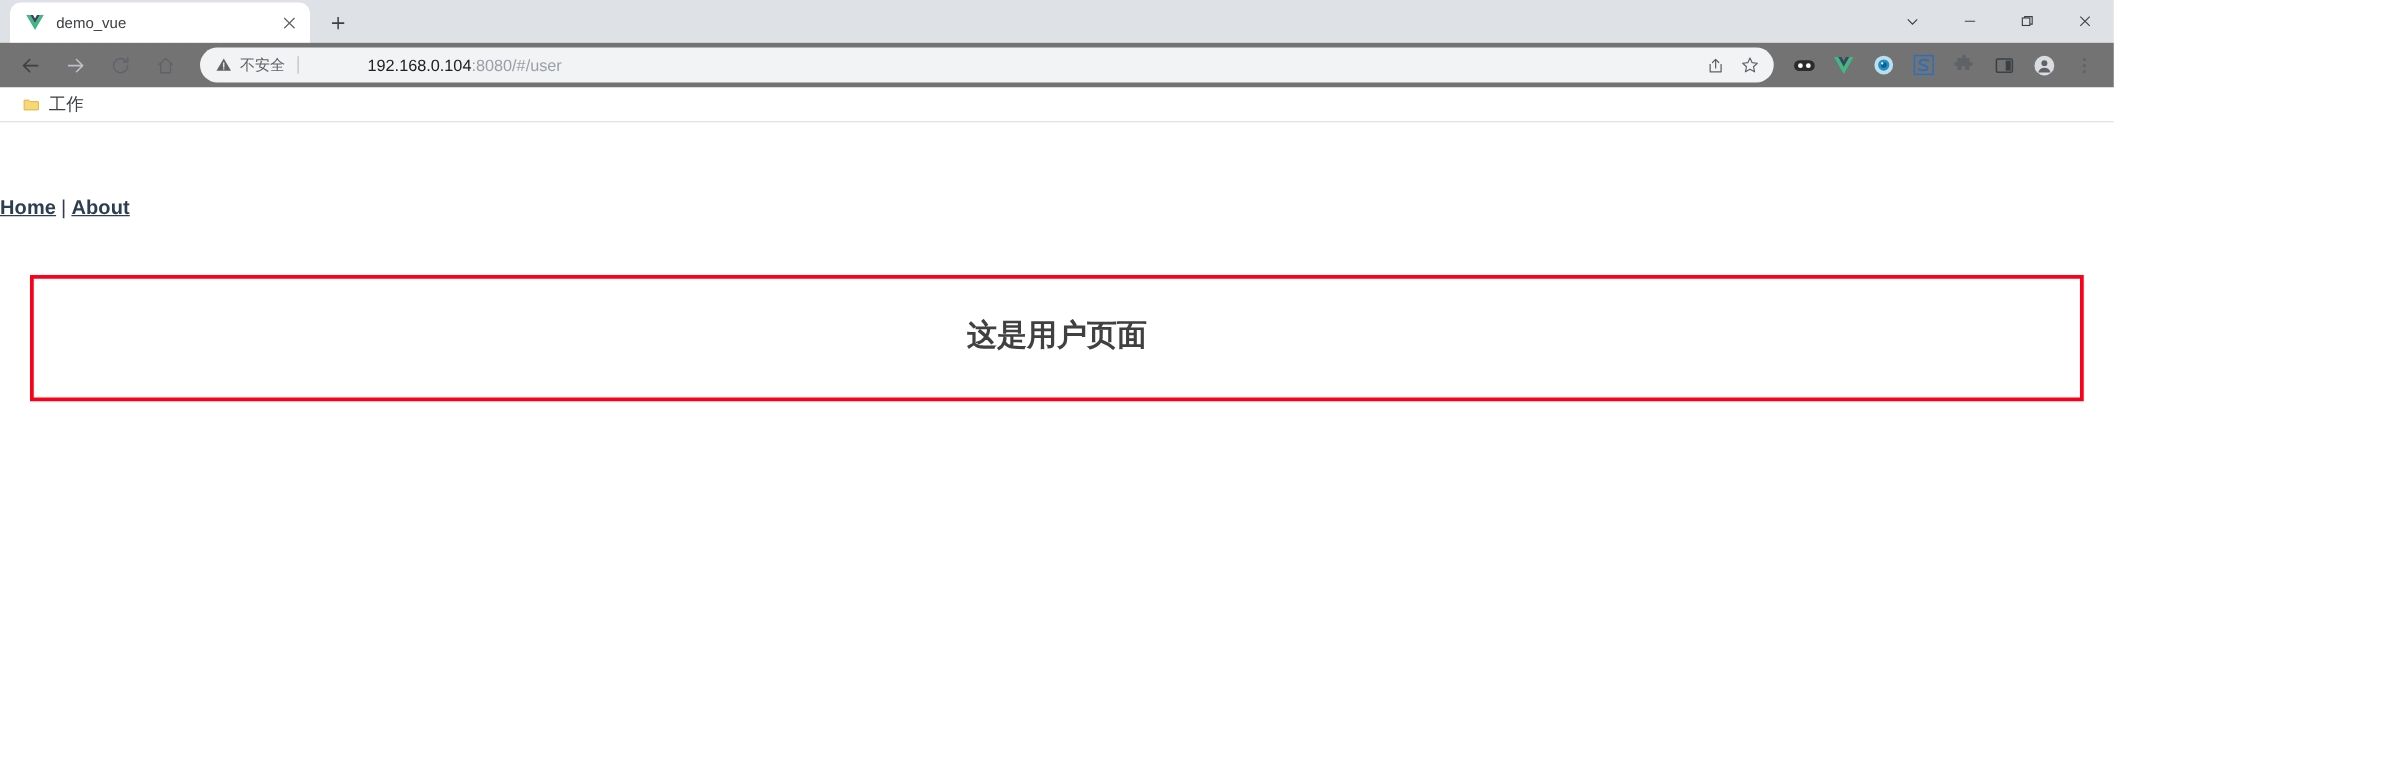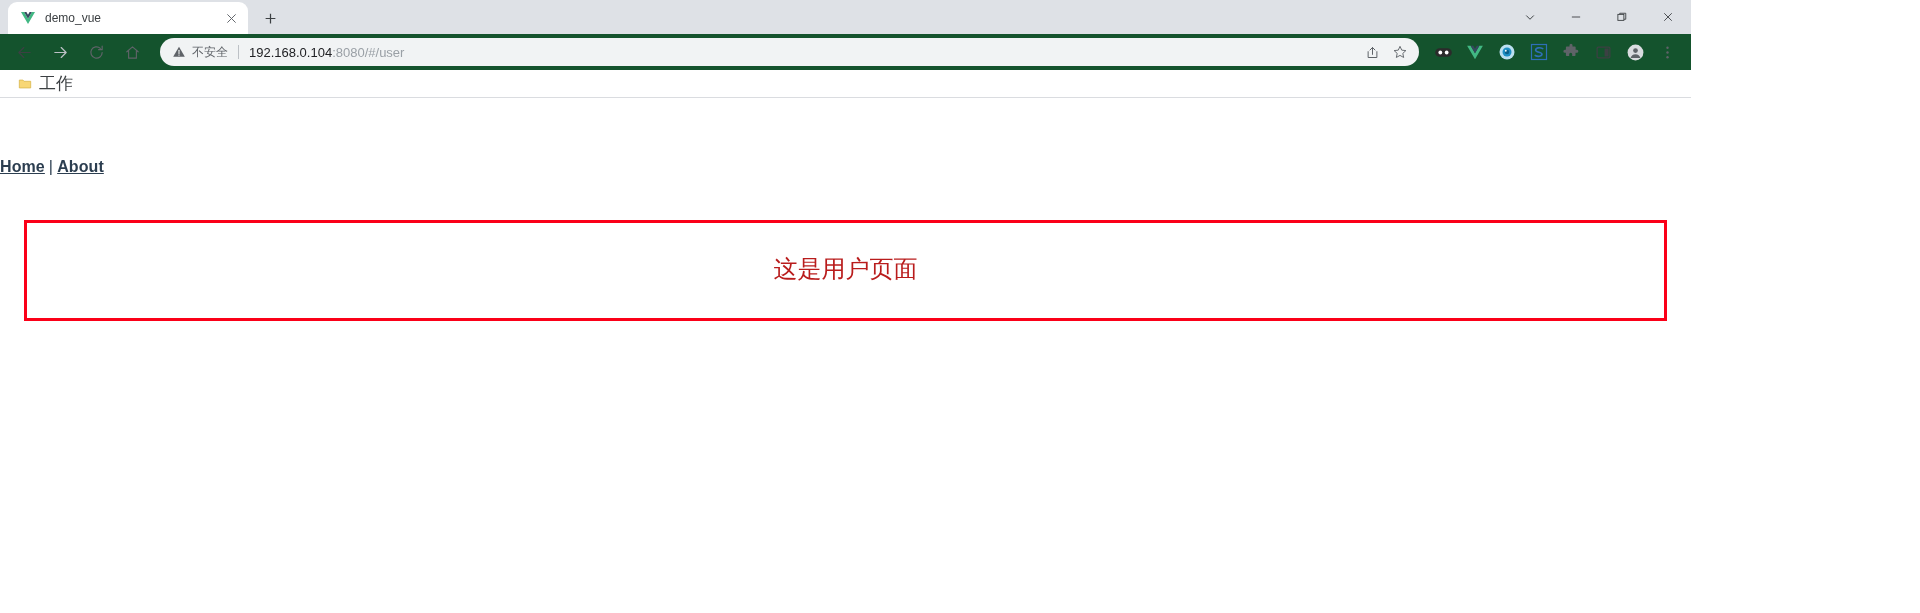--- a/index.html
+++ b/index.html
@@ -65,21 +65,21 @@
     align-items: center;
   }
   .wc {
     width: 46px; height: 34px;
     display: flex; align-items: center; justify-content: center;
     color: #3c4043;
   }
 
   .toolbar {
     height: 36px;
-    background: #14532d;
+    background: #737373;
     display: flex;
     align-items: center;
     padding: 0 8px 0 6px;
     flex: 0 0 36px;
   }
   .navbtn {
     width: 28px; height: 28px;
     margin: 0 4px;
     display: flex; align-items: center; justify-content: center;
     border-radius: 50%;
@@ -110,21 +110,21 @@
     margin: 0 10px 0 10px;
     flex: 0 0 1px;
   }
   .url {
     font-size: 13px;
     color: #9aa0a6;
     white-space: nowrap;
     overflow: hidden;
     flex: 1 1 auto;
   }
-  .url .host { color: #202124; }
+  .url .host { color: #202124; margin-left: 45px; }
   .omni-actions { display: flex; align-items: center; flex: 0 0 auto; }
   .omni-icon {
     width: 26px; height: 26px;
     display: flex; align-items: center; justify-content: center;
     color: #5f6368;
     margin-left: 2px;
   }
 
   .ext-icons { display: flex; align-items: center; }
   .ext {
@@ -141,21 +141,21 @@
     align-items: center;
     padding-left: 10px;
     flex: 0 0 28px;
   }
   .bm {
     display: flex; align-items: center;
     height: 22px;
     padding: 0 8px;
     border-radius: 4px;
   }
-  .bm-label { font-size: 17px; color: #3c4043; margin-left: 7px; font-family: Liberation Serif, serif; }
+  .bm-label { font-size: 14px; color: #3c4043; margin-left: 7px; font-family: Liberation Serif, serif; }
 
   
   .viewport {
     flex: 1 1 auto;
     background: #ffffff;
     overflow: hidden;
     position: relative;
   }
   .app { padding-top: 30px; }
   .nav {
@@ -179,22 +179,22 @@
   }
   .userbox {
     margin: 44px 24px 0 24px;
     border: 3px solid #fb0018;
     padding: 32px 0 34px 0;
     text-align: center;
   }
   .userbox h2 {
     margin: 0;
     font-size: 24px;
-    font-weight: normal;
-    color: #b91c1c;
+    font-weight: bold;
+    color: #404040;
     line-height: 1.2;
   }
   .sublinks {
     margin-top: 26px;
     font-size: 14px;
     color: #551a8b;
   }
   .sublinks a { color: #551a8b; text-decoration: underline; }
   .sublinks .sep { color: #551a8b; margin: 0 4px; text-decoration: none; display: inline-block; }
 </style>

